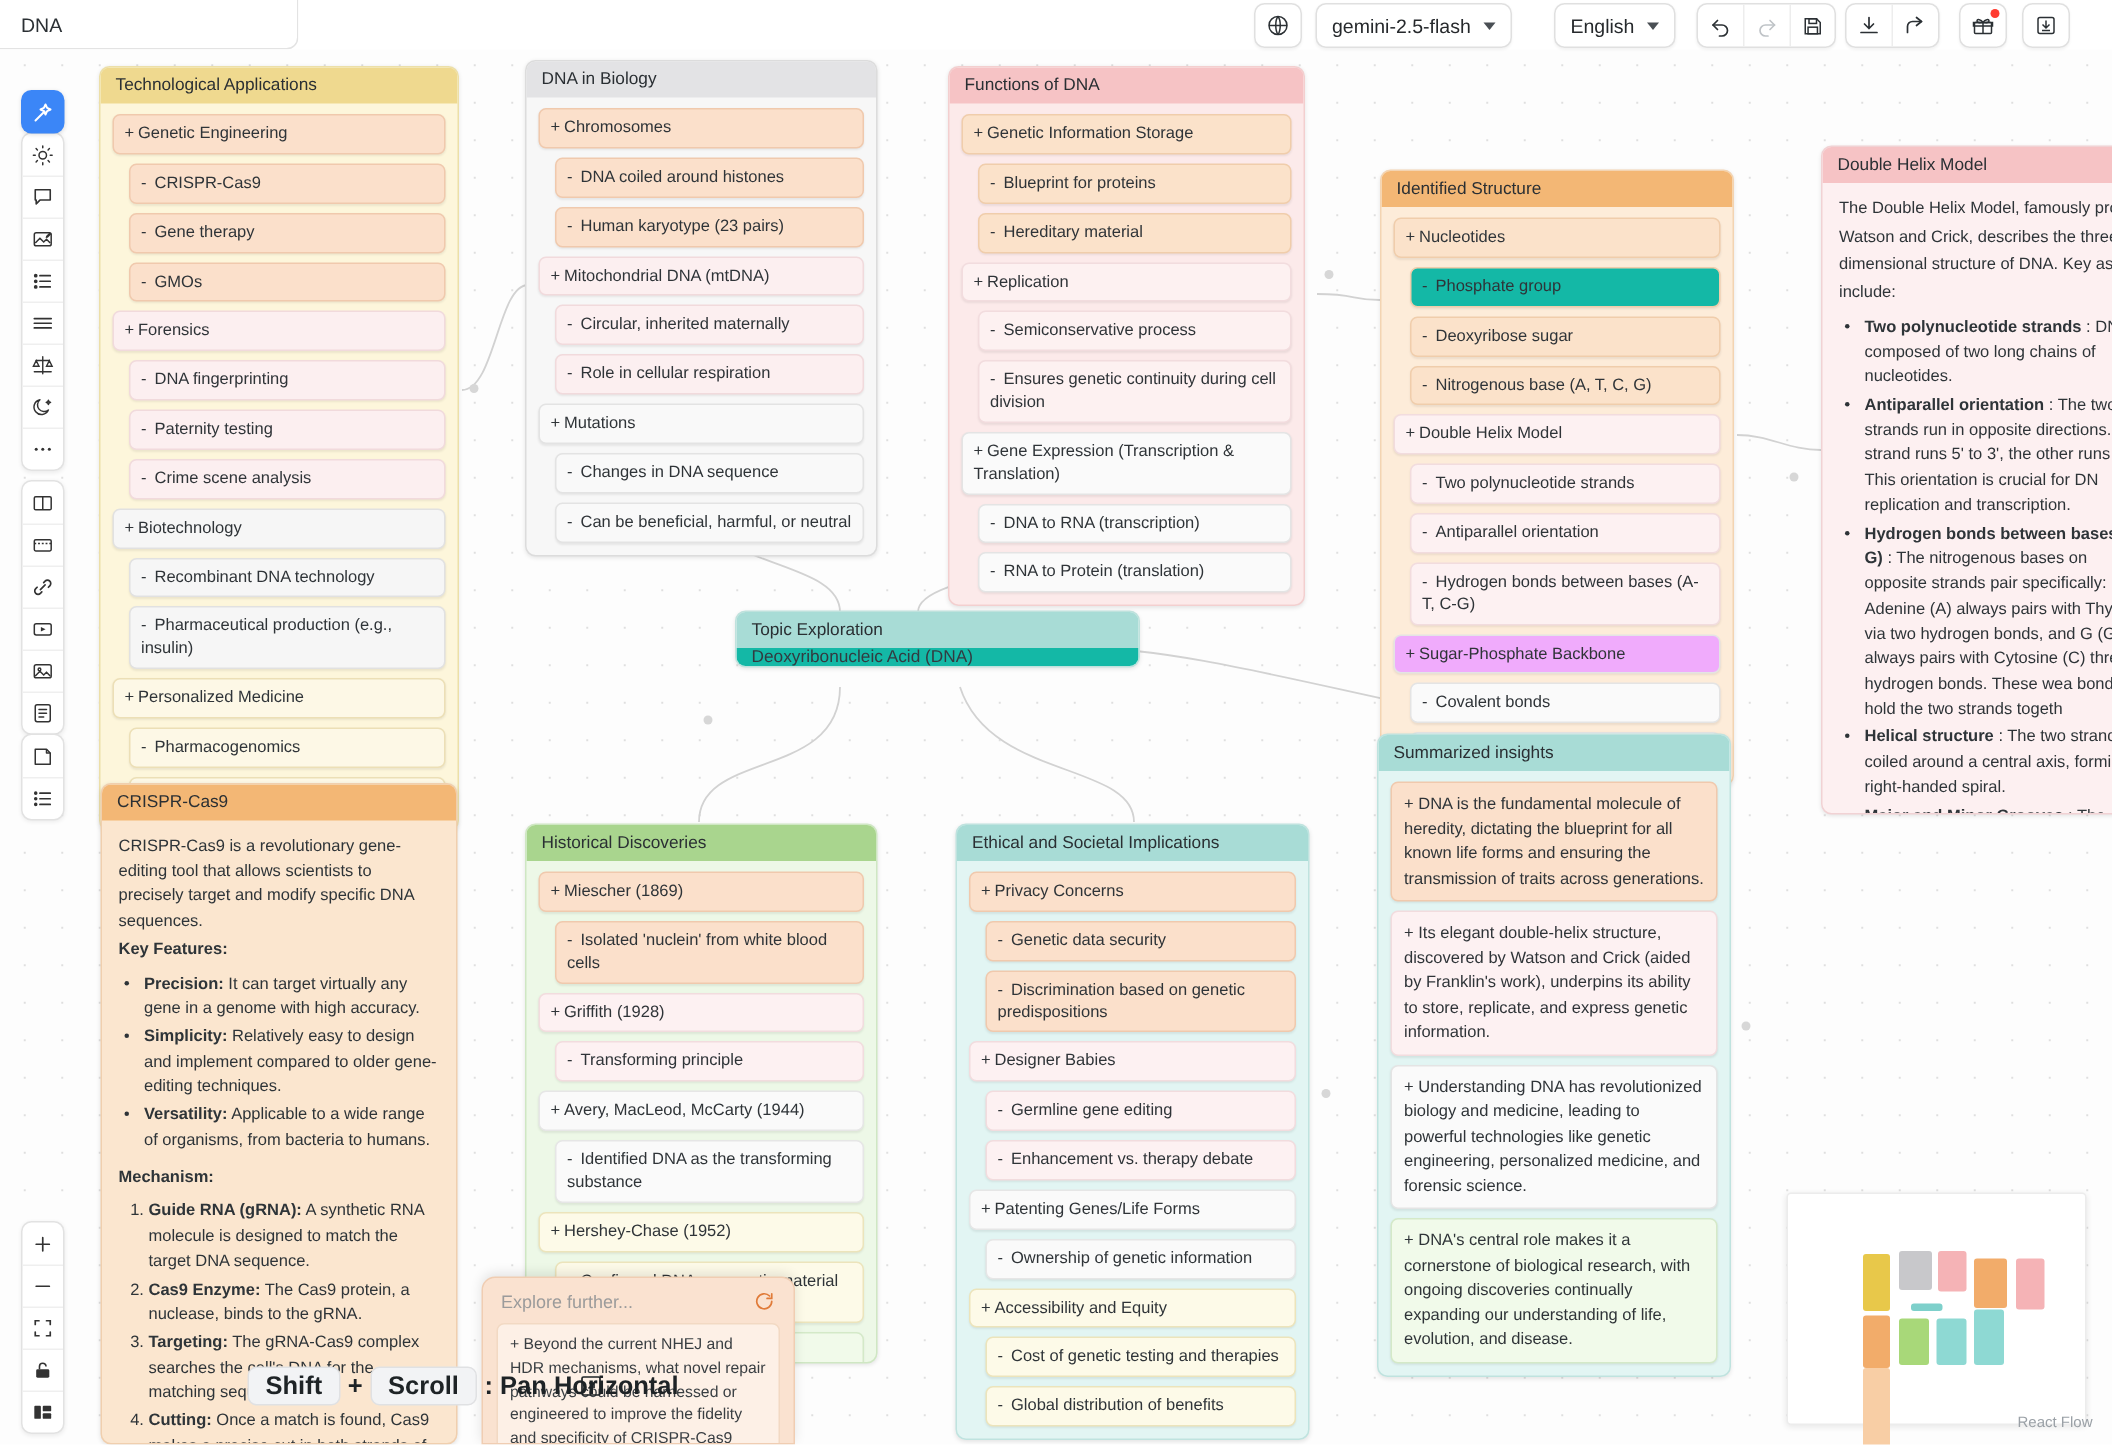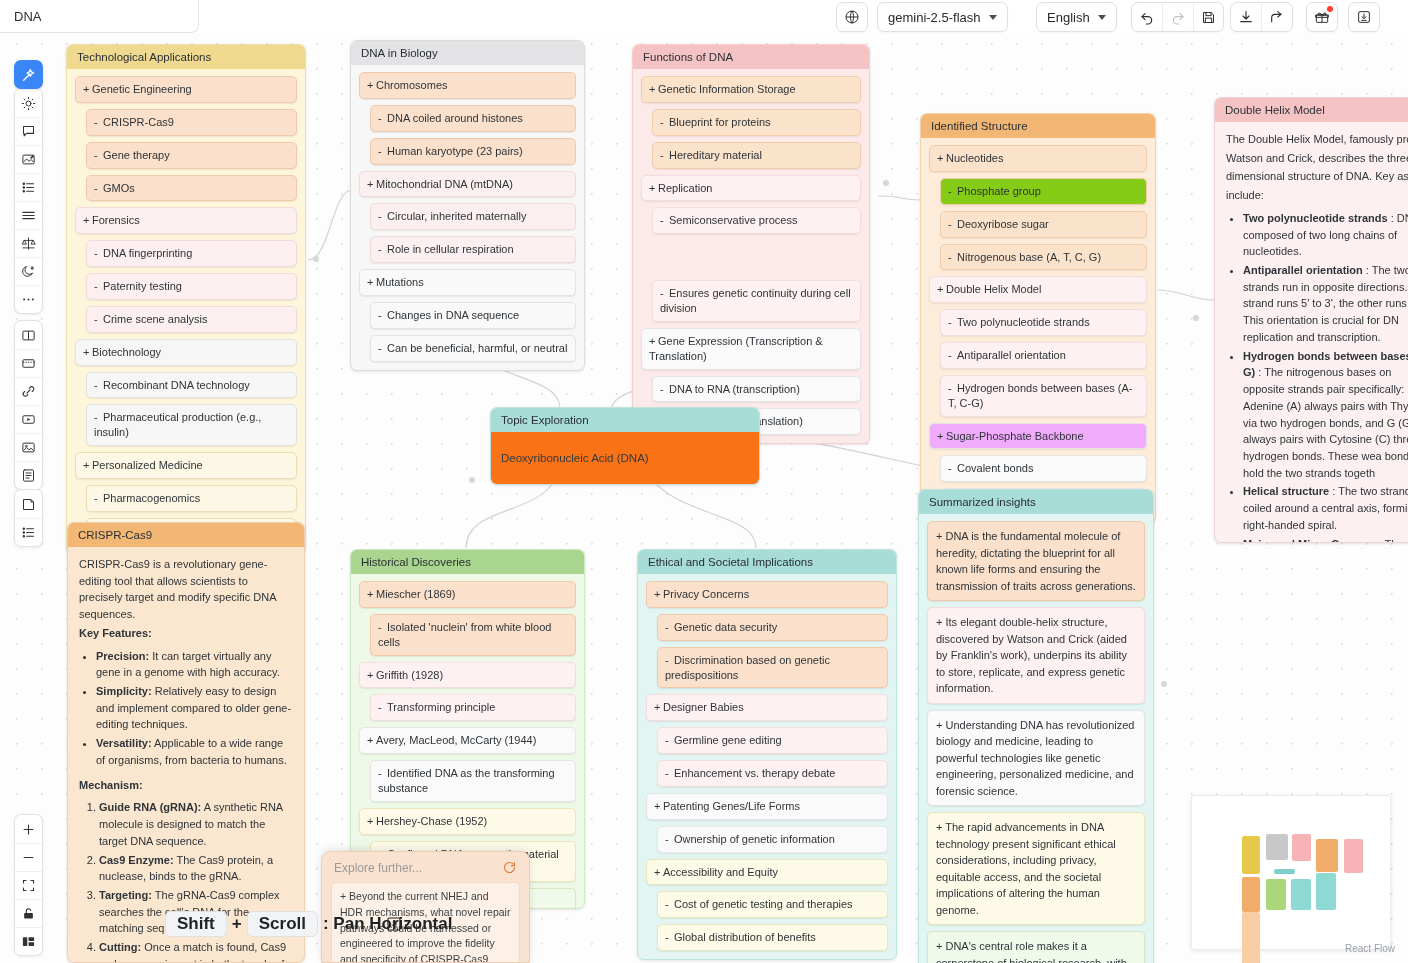--- a/index.html
+++ b/index.html
@@ -195,32 +195,32 @@
 </div>
 
 <div class="node" style="left:632px; top:44px; width:238px; background:#fceaea; border-color:#f3cfcf;">
   <div class="node-hd" style="background:#f6c3c5;">Functions of DNA</div>
   <div class="node-body">
       <div class="row" style="background: rgb(251, 226, 202); border-color: rgb(240, 205, 171);"><span class="sign">+</span><span>Genetic Information Storage</span></div>
       <div class="row l2" style="background: rgb(251, 226, 202); border-color: rgb(240, 205, 171);"><span class="sign">-</span><span>Blueprint for proteins</span></div>
       <div class="row l2" style="background: rgb(251, 226, 202); border-color: rgb(240, 205, 171);"><span class="sign">-</span><span>Hereditary material</span></div>
       <div class="row" style="background: rgb(253, 241, 241); border-color: rgb(242, 220, 222);"><span class="sign">+</span><span>Replication</span></div>
       <div class="row l2" style="background: rgb(253, 241, 241); border-color: rgb(242, 220, 222);"><span class="sign">-</span><span>Semiconservative process</span></div>
-      <div class="row l2" style="background: rgb(253, 241, 241); border-color: rgb(242, 220, 222); margin-top: 40px;"><span class="sign">-</span><span>Ensures genetic continuity during cell division</span></div>
+      <div class="row l2" style="background: rgb(253, 241, 241); border-color: rgb(242, 220, 222);"><span class="sign">-</span><span>Ensures genetic continuity during cell division</span></div>
       <div class="row" style="background: rgb(250, 250, 250); border-color: rgb(228, 228, 228);"><span class="sign">+</span><span>Gene Expression (Transcription &amp; Translation)</span></div>
       <div class="row l2" style="background: rgb(250, 250, 250); border-color: rgb(228, 228, 228);"><span class="sign">-</span><span>DNA to RNA (transcription)</span></div>
       <div class="row l2" style="background: rgb(250, 250, 250); border-color: rgb(228, 228, 228);"><span class="sign">-</span><span>RNA to Protein (translation)</span></div>
     </div>
 </div>
 
 <div class="node" style="left:920px; top:113px; width:236px; background:#fdecd9; border-color:#f3d4b2;">
   <div class="node-hd" style="background:#f3b775;">Identified Structure</div>
   <div class="node-body">
       <div class="row" style="background: rgb(251, 226, 202); border-color: rgb(240, 205, 171);"><span class="sign">+</span><span>Nucleotides</span></div>
-      <div class="row l2" style="background: #84cc16; border-color: rgb(240, 205, 171);"><span class="sign">-</span><span>Phosphate group</span></div>
+      <div class="row l2" style="background: #14b8a6; border-color: rgb(240, 205, 171);"><span class="sign">-</span><span>Phosphate group</span></div>
       <div class="row l2" style="background: rgb(251, 226, 202); border-color: rgb(240, 205, 171);"><span class="sign">-</span><span>Deoxyribose sugar</span></div>
       <div class="row l2" style="background: rgb(251, 226, 202); border-color: rgb(240, 205, 171);"><span class="sign">-</span><span>Nitrogenous base (A, T, C, G)</span></div>
       <div class="row" style="background: rgb(253, 241, 242); border-color: rgb(242, 220, 222);"><span class="sign">+</span><span>Double Helix Model</span></div>
       <div class="row l2" style="background: rgb(253, 241, 242); border-color: rgb(242, 220, 222);"><span class="sign">-</span><span>Two polynucleotide strands</span></div>
       <div class="row l2" style="background: rgb(253, 241, 242); border-color: rgb(242, 220, 222);"><span class="sign">-</span><span>Antiparallel orientation</span></div>
       <div class="row l2" style="background: rgb(253, 241, 242); border-color: rgb(242, 220, 222);"><span class="sign">-</span><span>Hydrogen bonds between bases (A-T, C-G)</span></div>
       <div class="row" style="background: #f0abfc; border-color: rgb(228, 228, 228);"><span class="sign">+</span><span>Sugar-Phosphate Backbone</span></div>
       <div class="row l2" style="background: rgb(250, 250, 250); border-color: rgb(228, 228, 228);"><span class="sign">-</span><span>Covalent bonds</span></div>
       <div class="row l2" style="background: rgb(250, 250, 250); border-color: rgb(228, 228, 228);"><span class="sign">-</span><span>Structural support</span></div>
     </div>
@@ -239,21 +239,21 @@
         <li><b>Hydrogen bonds between bases C-G)</b> : The nitrogenous bases on opposite strands pair specifically: Adenine (A) always pairs with Thy (T) via two hydrogen bonds, and G (G) always pairs with Cytosine (C) three hydrogen bonds. These wea bonds hold the two strands togeth</li>
         <li><b>Helical structure</b> : The two strand coiled around a central axis, formi right-handed spiral.</li>
         <li><b>Major and Minor Grooves</b> : The co creates two unequal grooves on th surface of the helix, which are imp for protein binding.</li>
       </ul>
   </div>
 </div>
 
 <div class="node" style="left:490px; top:407px; width:270px; background:#e4f4f1; border-color:#bfe2dd;">
   <div class="node-hd" style="background:#a8dcd6;">Topic Exploration</div>
   <div class="node-body" style="padding:0;">
-    <div style="padding:20px 10px; font-size:11.5px; background:#f97316;">Deoxyribonucleic Acid (DNA)</div>
+    <div style="padding:0 10px; font-size:11.5px; background:#14b8a6;">Deoxyribonucleic Acid (DNA)</div>
   </div>
 </div>
 
 <div class="node" style="left:67px; top:522px; width:238px; background:#fbe6cf; border-color:#f0cfae; height:441px; overflow:hidden;">
   <div class="node-hd" style="background:#f3b775;">CRISPR-Cas9</div>
   <div class="tnode-body">
     <p>CRISPR-Cas9 is a revolutionary gene-editing tool that allows scientists to precisely target and modify specific DNA sequences.</p>
     <p><b>Key Features:</b></p>
     <ul>
         <li><b>Precision:</b>  It can target virtually any gene in a genome with high accuracy.</li>
@@ -279,21 +279,21 @@
       <div class="row" style="background: rgb(253, 241, 242); border-color: rgb(242, 220, 222);"><span class="sign">+</span><span>Griffith (1928)</span></div>
       <div class="row l2" style="background: rgb(253, 241, 242); border-color: rgb(242, 220, 222);"><span class="sign">-</span><span>Transforming principle</span></div>
       <div class="row" style="background: rgb(250, 250, 250); border-color: rgb(230, 230, 230);"><span class="sign">+</span><span>Avery, MacLeod, McCarty (1944)</span></div>
       <div class="row l2" style="background: rgb(250, 250, 250); border-color: rgb(230, 230, 230);"><span class="sign">-</span><span>Identified DNA as the transforming substance</span></div>
       <div class="row" style="background: rgb(253, 250, 232); border-color: rgb(236, 228, 187);"><span class="sign">+</span><span>Hershey-Chase (1952)</span></div>
       <div class="row l2" style="background: rgb(253, 250, 232); border-color: rgb(236, 228, 187);"><span class="sign">-</span><span>Confirmed DNA as genetic material using bacteriophages</span></div>
       <div class="row" style="background: rgb(241, 250, 234); border-color: rgb(212, 233, 200);"><span class="sign">+</span><span>Watson &amp; Crick (1953)</span></div>
     </div>
 </div>
 
-<div class="node" style="left:637px; top:549px; width:260px; background:#e2f5f3; border-color:#bfe3df;">
+<div class="node" style="left:637px; top:549px; width:236px; background:#e2f5f3; border-color:#bfe3df;">
   <div class="node-hd" style="background:#a8dcd6;">Ethical and Societal Implications</div>
   <div class="node-body">
       <div class="row" style="background: rgb(251, 224, 203); border-color: rgb(240, 201, 173);"><span class="sign">+</span><span>Privacy Concerns</span></div>
       <div class="row l2" style="background: rgb(251, 224, 203); border-color: rgb(240, 201, 173);"><span class="sign">-</span><span>Genetic data security</span></div>
       <div class="row l2" style="background: rgb(251, 224, 203); border-color: rgb(240, 201, 173);"><span class="sign">-</span><span>Discrimination based on genetic predispositions</span></div>
       <div class="row" style="background: rgb(253, 241, 242); border-color: rgb(242, 220, 222);"><span class="sign">+</span><span>Designer Babies</span></div>
       <div class="row l2" style="background: rgb(253, 241, 242); border-color: rgb(242, 220, 222);"><span class="sign">-</span><span>Germline gene editing</span></div>
       <div class="row l2" style="background: rgb(253, 241, 242); border-color: rgb(242, 220, 222);"><span class="sign">-</span><span>Enhancement vs. therapy debate</span></div>
       <div class="row" style="background: rgb(250, 250, 250); border-color: rgb(230, 230, 230);"><span class="sign">+</span><span>Patenting Genes/Life Forms</span></div>
       <div class="row l2" style="background: rgb(250, 250, 250); border-color: rgb(230, 230, 230);"><span class="sign">-</span><span>Ownership of genetic information</span></div>
@@ -302,21 +302,20 @@
       <div class="row l2" style="background: rgb(253, 250, 232); border-color: rgb(236, 228, 187);"><span class="sign">-</span><span>Global distribution of benefits</span></div>
     </div>
 </div>
 
 <div class="node" style="left:918px; top:489px; width:236px; background:#e2f5f3; border-color:#bfe3df;">
   <div class="node-hd" style="background:#a8dcd6;">Summarized insights</div>
   <div class="node-body">
       <div class="row" style="background: rgb(251, 224, 203); border-color: rgb(240, 201, 173); line-height: 1.5; padding: 6px 8px;">+ DNA is the fundamental molecule of heredity, dictating the blueprint for all known life forms and ensuring the transmission of traits across generations.</div>
       <div class="row" style="background: rgb(253, 241, 242); border-color: rgb(242, 220, 222); line-height: 1.5; padding: 6px 8px;">+ Its elegant double-helix structure, discovered by Watson and Crick (aided by Franklin's work), underpins its ability to store, replicate, and express genetic information.</div>
       <div class="row" style="background: rgb(250, 250, 250); border-color: rgb(228, 228, 228); line-height: 1.5; padding: 6px 8px;">+ Understanding DNA has revolutionized biology and medicine, leading to powerful technologies like genetic engineering, personalized medicine, and forensic science.</div>
-      <div class="row" style="background: rgb(253, 250, 232); border-color: rgb(236, 228, 187); line-height: 1.5; padding: 6px 8px;">+ The rapid advancements in DNA technology present significant ethical considerations, including privacy, equitable access, and the societal implications of altering the human genome.</div>
       <div class="row" style="background: rgb(241, 250, 234); border-color: rgb(212, 233, 200); line-height: 1.5; padding: 6px 8px;">+ DNA's central role makes it a cornerstone of biological research, with ongoing discoveries continually expanding our understanding of life, evolution, and disease.</div>
     </div>
 </div>
 
 <div id="magic-btn">
   <svg width="16" height="16" viewBox="0 0 24 24" fill="none" stroke="#fff" stroke-width="2" stroke-linecap="round" stroke-linejoin="round">
     <path d="M4 20 L13 11"></path>
       <path d="M14 4 l1.6 3.4 3.4 1.6 -3.4 1.6 -1.6 3.4 -1.6 -3.4 -3.4 -1.6 3.4 -1.6z"></path>
   </svg>
 </div>

